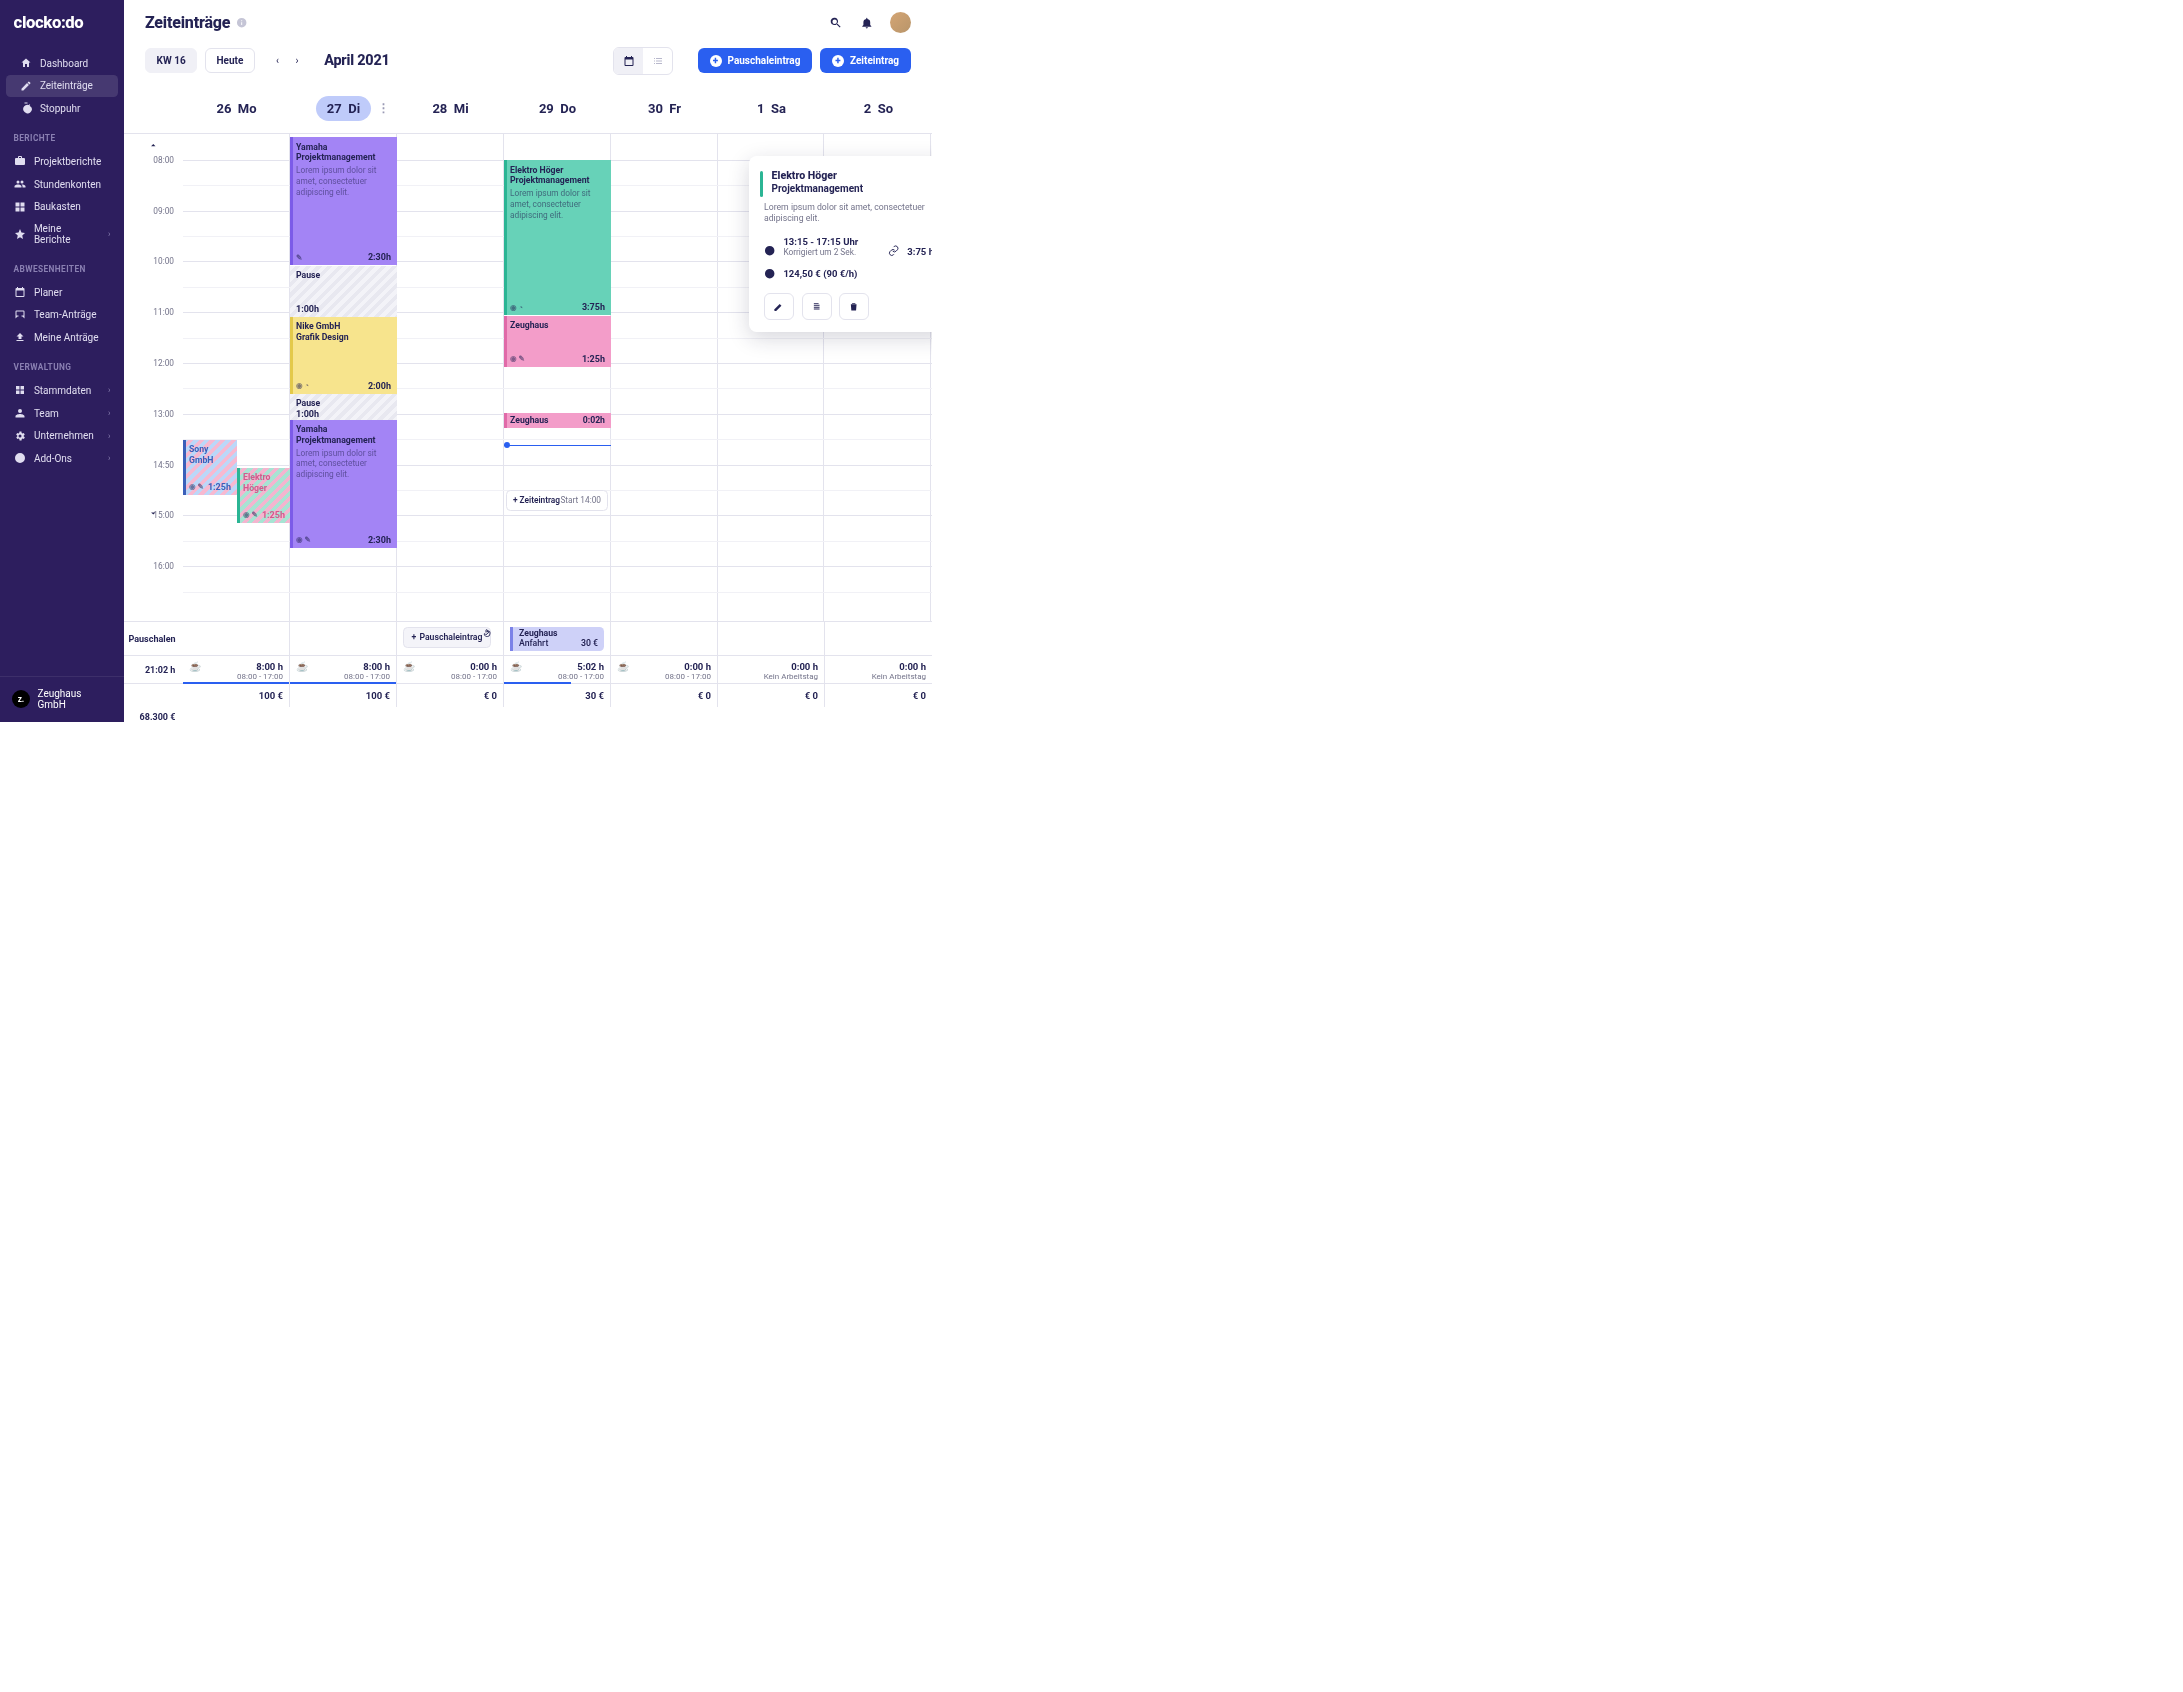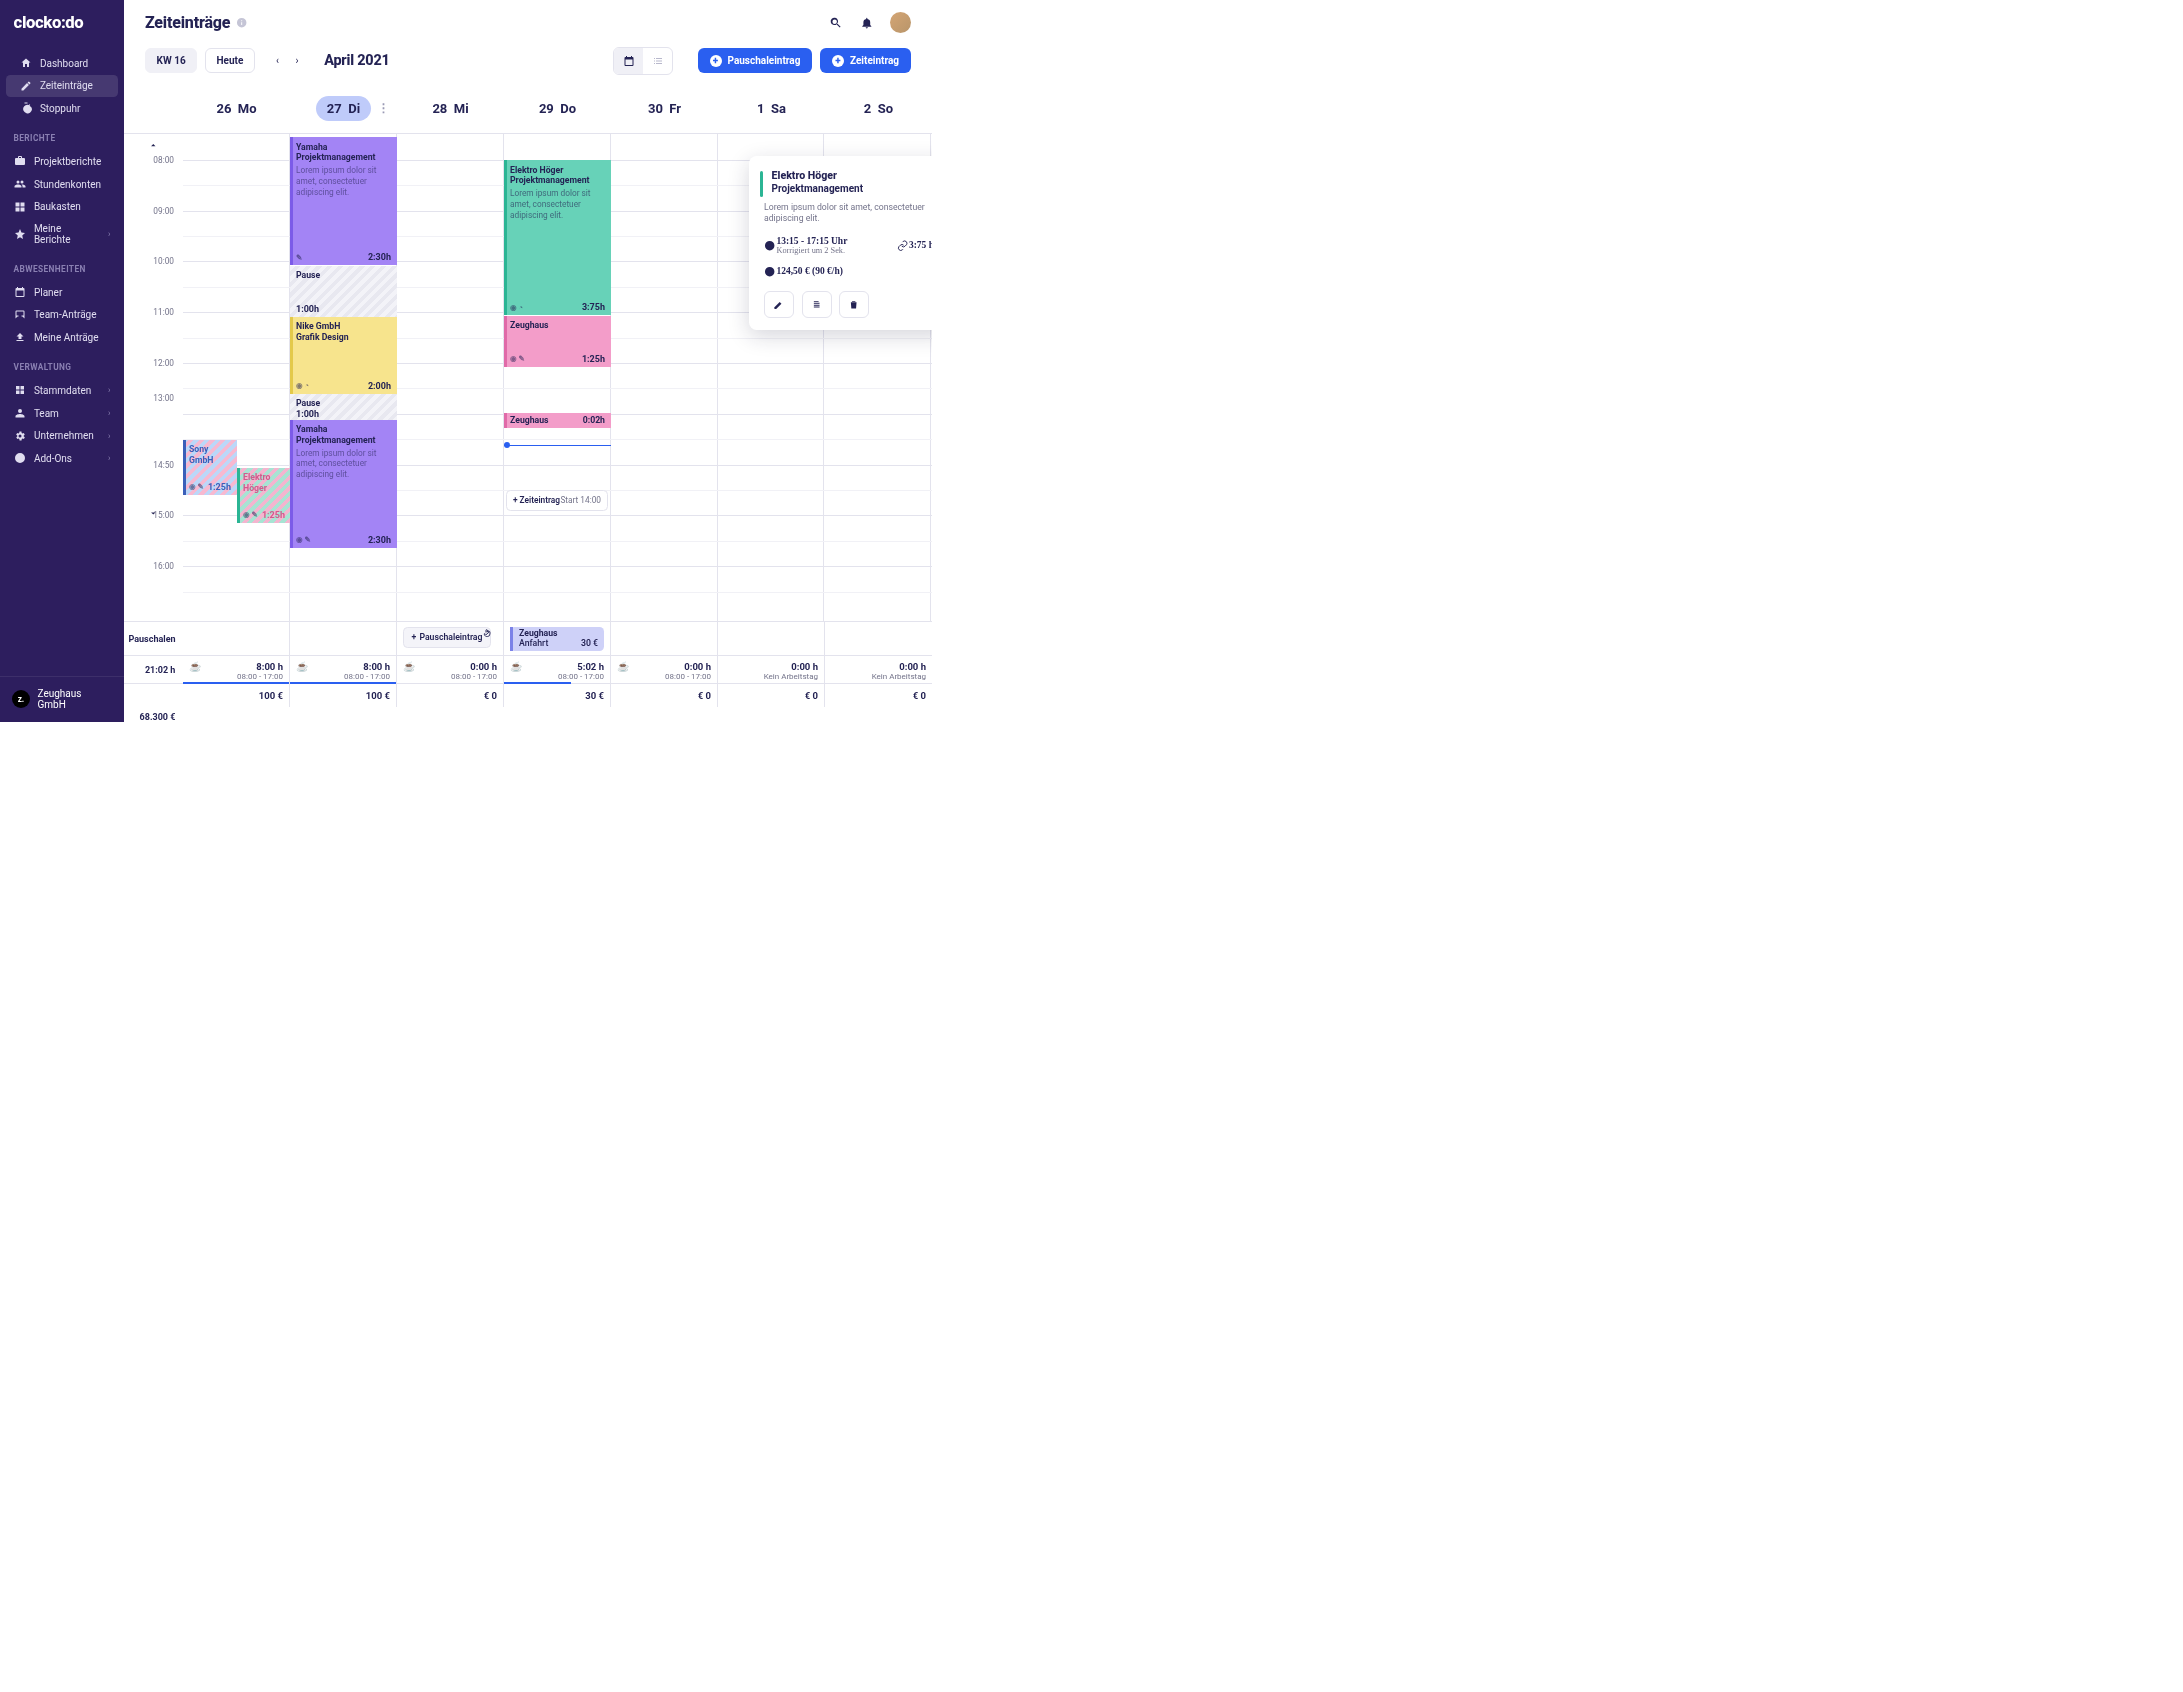--- a/index.html
+++ b/index.html
@@ -191,21 +191,21 @@
 
 .popover {
   position: absolute; background:#fff; border-radius:7.6px;
   box-shadow: 0 6px 21px rgba(30,30,60,0.18);
   padding: 13.6px 15px 12px; width: 200px;
 }
 .popover .po-bar{ position:absolute; left:10.6px; top:15px; width:3px; height:26px; background:#2BB594; border-radius:1.5px;}
 .popover h4{ font-size:10.6px; font-weight:800; margin-left:7.6px;}
 .popover .po-sub{ font-size:10px; font-weight:700; margin-left:7.6px; margin-top:0.8px;}
 .popover .po-desc{ font-size:8.7px; color:var(--grey-text); margin-top:7.6px; line-height:1.35;}
-.po-row{ display:flex; align-items:center; gap:1px; margin-top:10.6px; font-size:9.5px;font-family:Liberation Serif, serif;}
+.po-row{ display:flex; align-items:flex-end; gap:8px; margin-top:10.6px; font-size:9.5px;}
 .po-row .po-left{ flex:1;}
 .po-row .po-right{ font-weight:700;}
 .po-row svg{ width:11.4px; height:11.4px; fill:var(--navy-text); flex:0 0 11.4px; margin-top:0.8px;}
 .po-small{ font-size:8.3px; color:var(--grey-text);}
 .po-actions{ display:flex; gap:7.6px; margin-top:13.6px;}
 .po-btn{
   width:30px; height:27px; border:0.8px solid var(--grey-border); border-radius:6px;
   display:flex; align-items:center; justify-content:center; cursor:pointer;
 }
 .po-btn svg{ width:11.4px; height:11.4px; fill:var(--navy-text);}
@@ -457,21 +457,21 @@
             </svg>
         </div>
 
         <div class="grid" id="grid">
           <div class="time-labels" id="time-labels">
               <div class="time-label" style="top: 26px;">08:00</div>
               <div class="time-label" style="top: 77px;">09:00</div>
               <div class="time-label" style="top: 127px;">10:00</div>
               <div class="time-label" style="top: 178px;">11:00</div>
               <div class="time-label" style="top: 229px;">12:00</div>
-              <div class="time-label" style="top: 264px; margin-left: 28px;">13:00</div>
+              <div class="time-label" style="top: 280px; margin-left: 28px;">13:00</div>
               <div class="time-label" style="top: 331px;">14:50</div>
               <div class="time-label" style="top: 381px;">15:00</div>
               <div class="time-label" style="top: 432px;">16:00</div>
             </div>
         <div class="day-col" style="left: 0px;"></div>
             <div class="day-col" style="left: 107px;"></div>
             <div class="day-col" style="left: 214px;"></div>
             <div class="day-col" style="left: 321px;"></div>
             <div class="day-col" style="left: 428px;"></div>
             <div class="day-col" style="left: 534px;"></div>

